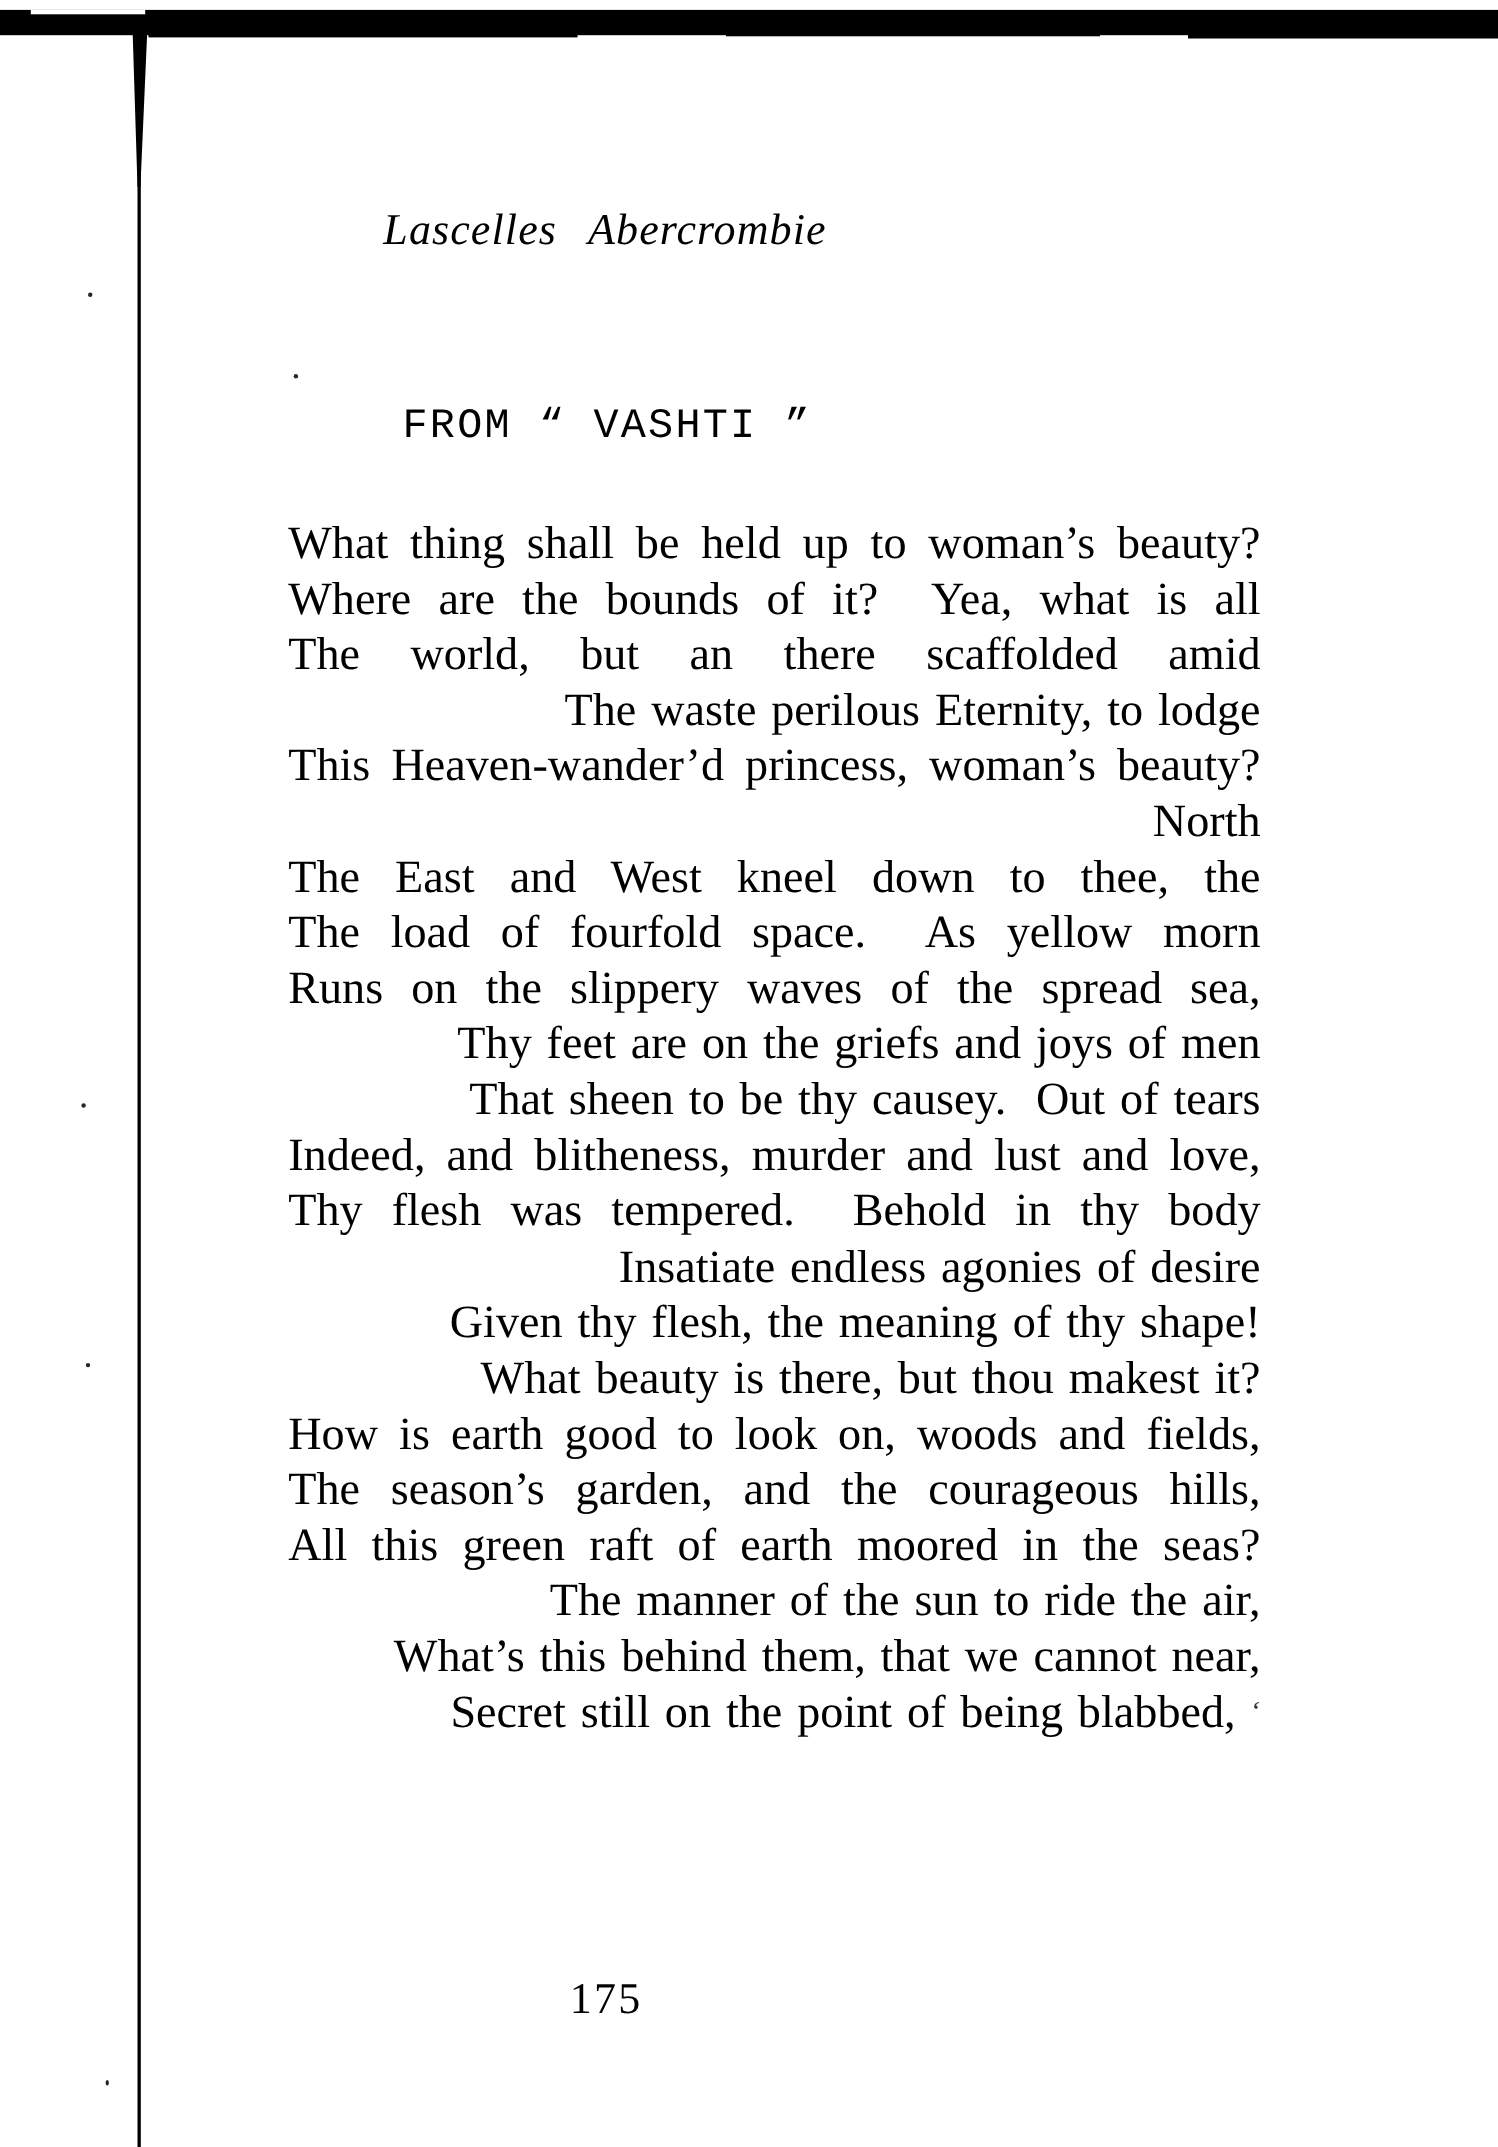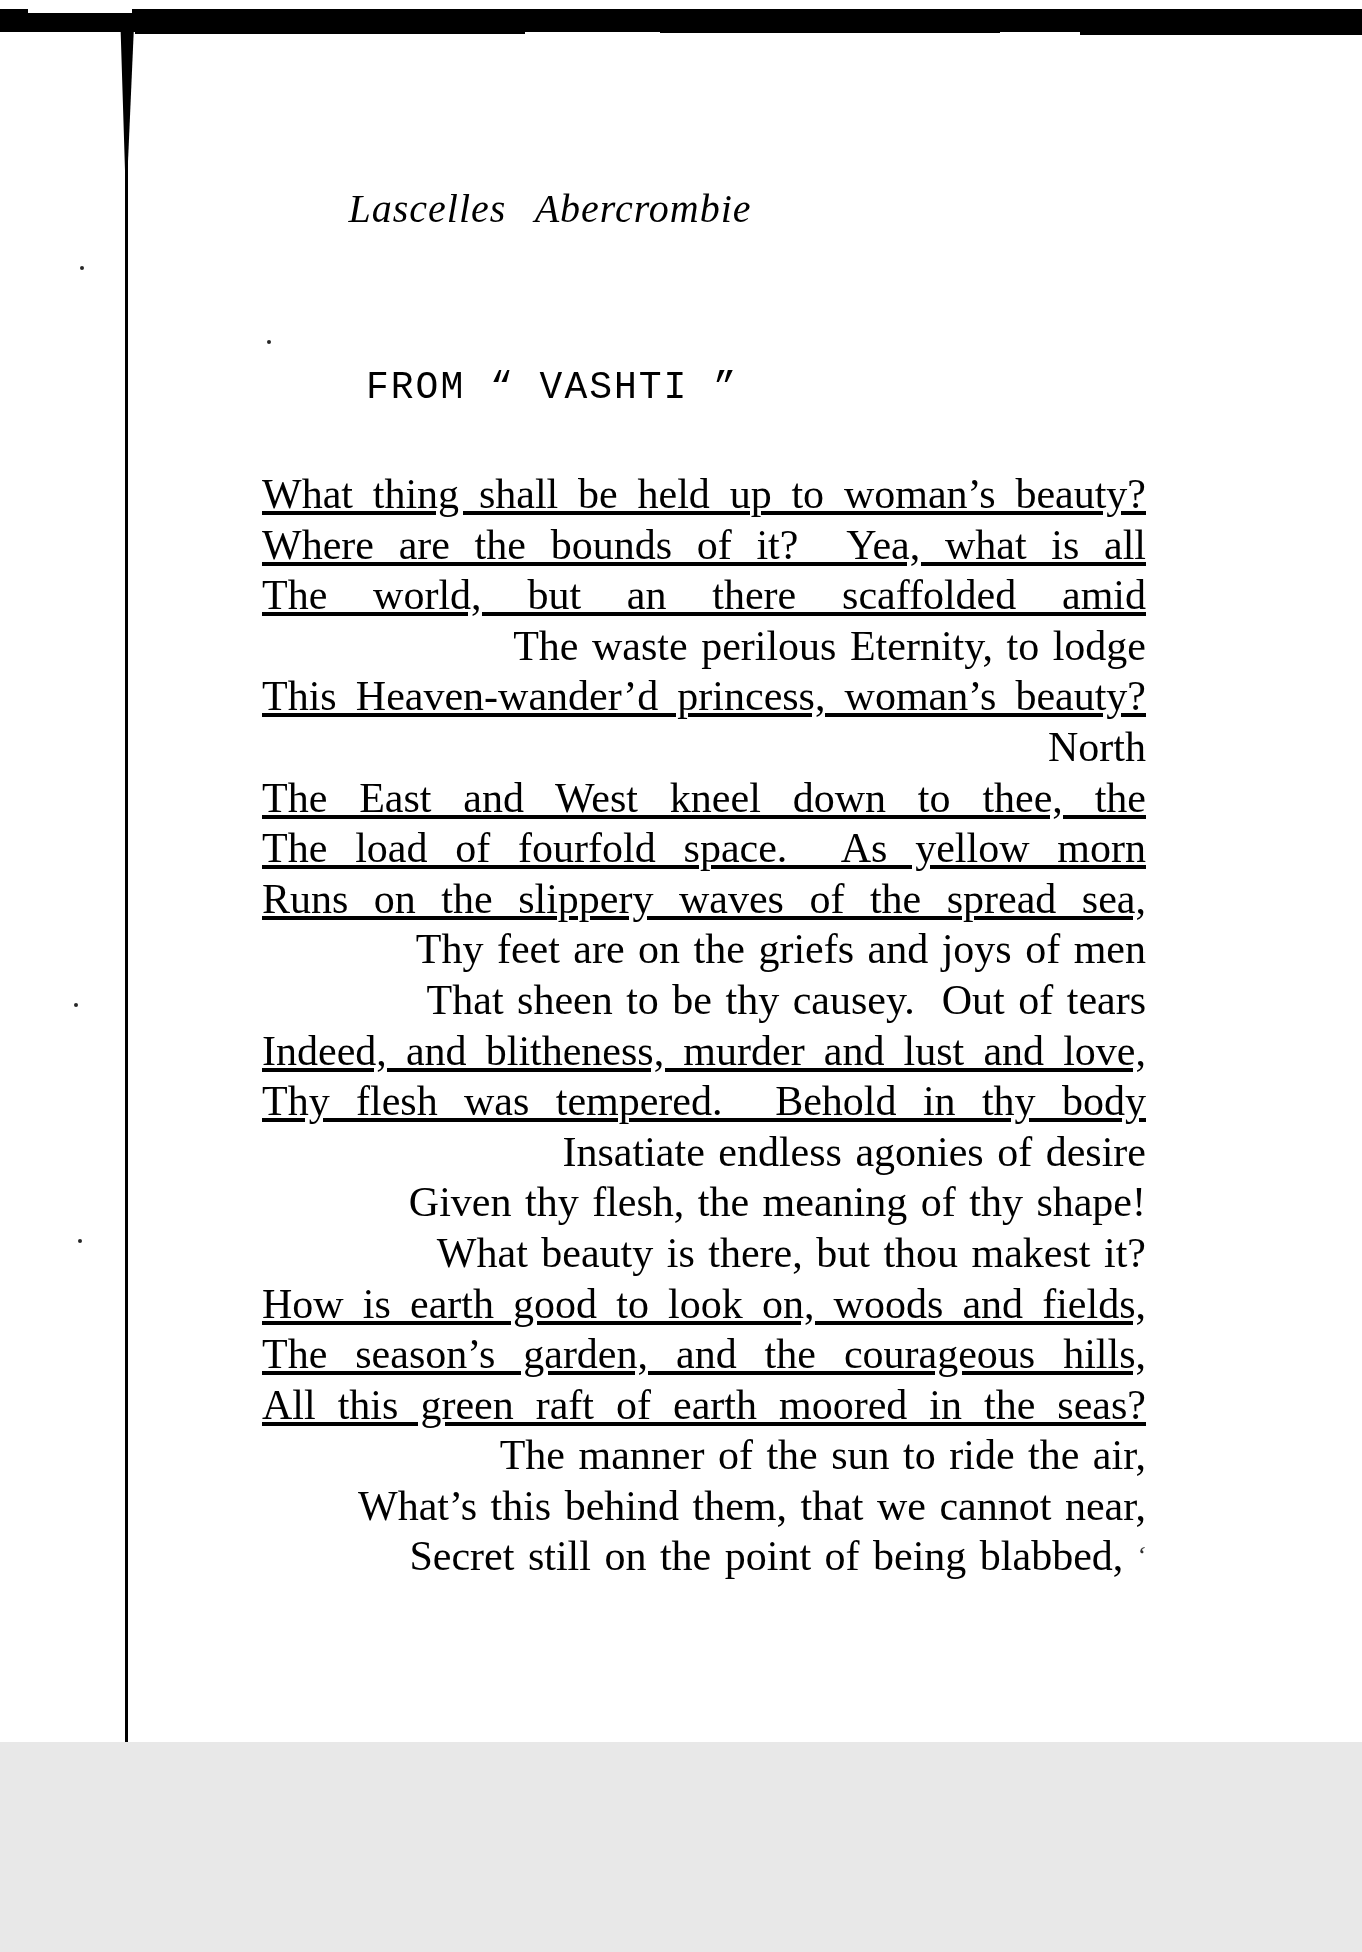--- a/index.html
+++ b/index.html
@@ -1,19 +1,19 @@
 <!DOCTYPE html>
 <html><head>
 <meta charset="utf-8">
 <style>
   html, body { margin: 0; padding: 0; background: #e8e8e8; }
   .page {
     position: relative;
     width: 1362px;
-    height: 1742px;
+    height: 1952px;
     background: #ffffff;
     overflow: hidden;
     font-family: "Liberation Serif", "DejaVu Serif", serif;
     color: #000;
   }
 
   
   .top-bar {
     position: absolute; top: 9px; left: 0;
     width: 1362px; height: 23px; background: #000;
@@ -63,21 +63,20 @@
     font-size: 42px;
   }
   .line {
     line-height: 50.6px;
     word-spacing: 3px;
     text-align: right;
   }
   .line.j {
     text-align: justify;
     text-align-last: justify;
-    text-decoration: underline;
   }
   .line.ind { padding-left: 56px; }
   .speck-mark {
     display: inline-block;
     margin-left: 14px;
     font-size: 26px;
     vertical-align: 6px;
     opacity: .8;
     transform: rotate(8deg);
   }

